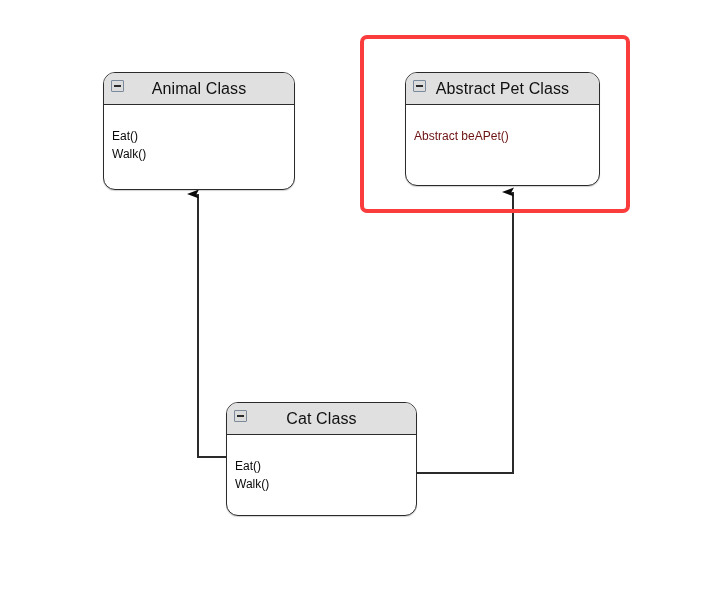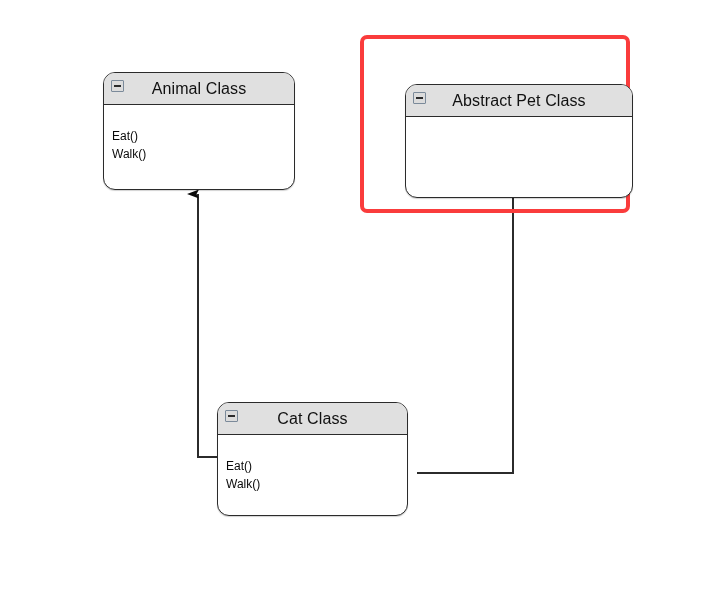--- a/index.html
+++ b/index.html
@@ -121,30 +121,33 @@
         <span class="bar"></span>
       </span>
       <span class="uml-title">Animal Class</span>
     </div>
     <div class="uml-body">
       <div class="member">Eat()</div>
       <div class="member">Walk()</div>
     </div>
   </div>
 
-  <div class="uml-node" style="left:405px; top:84px; width:228px; height:114px;">
+  <div class="uml-node" style="left:405px; top:72px; width:195px; height:114px;">
     <div class="uml-header">
       <span class="collapse-icon">
         <span class="bar"></span>
       </span>
       <span class="uml-title">Abstract Pet Class</span>
     </div>
+    <div class="uml-body">
+      <div class="member abstract">Abstract beAPet()</div>
+    </div>
   </div>
 
-  <div class="uml-node" style="left:217px; top:402px; width:191px; height:114px;">
+  <div class="uml-node" style="left:226px; top:402px; width:191px; height:114px;">
     <div class="uml-header">
       <span class="collapse-icon">
         <span class="bar"></span>
       </span>
       <span class="uml-title">Cat Class</span>
     </div>
     <div class="uml-body">
       <div class="member">Eat()</div>
       <div class="member">Walk()</div>
     </div>

